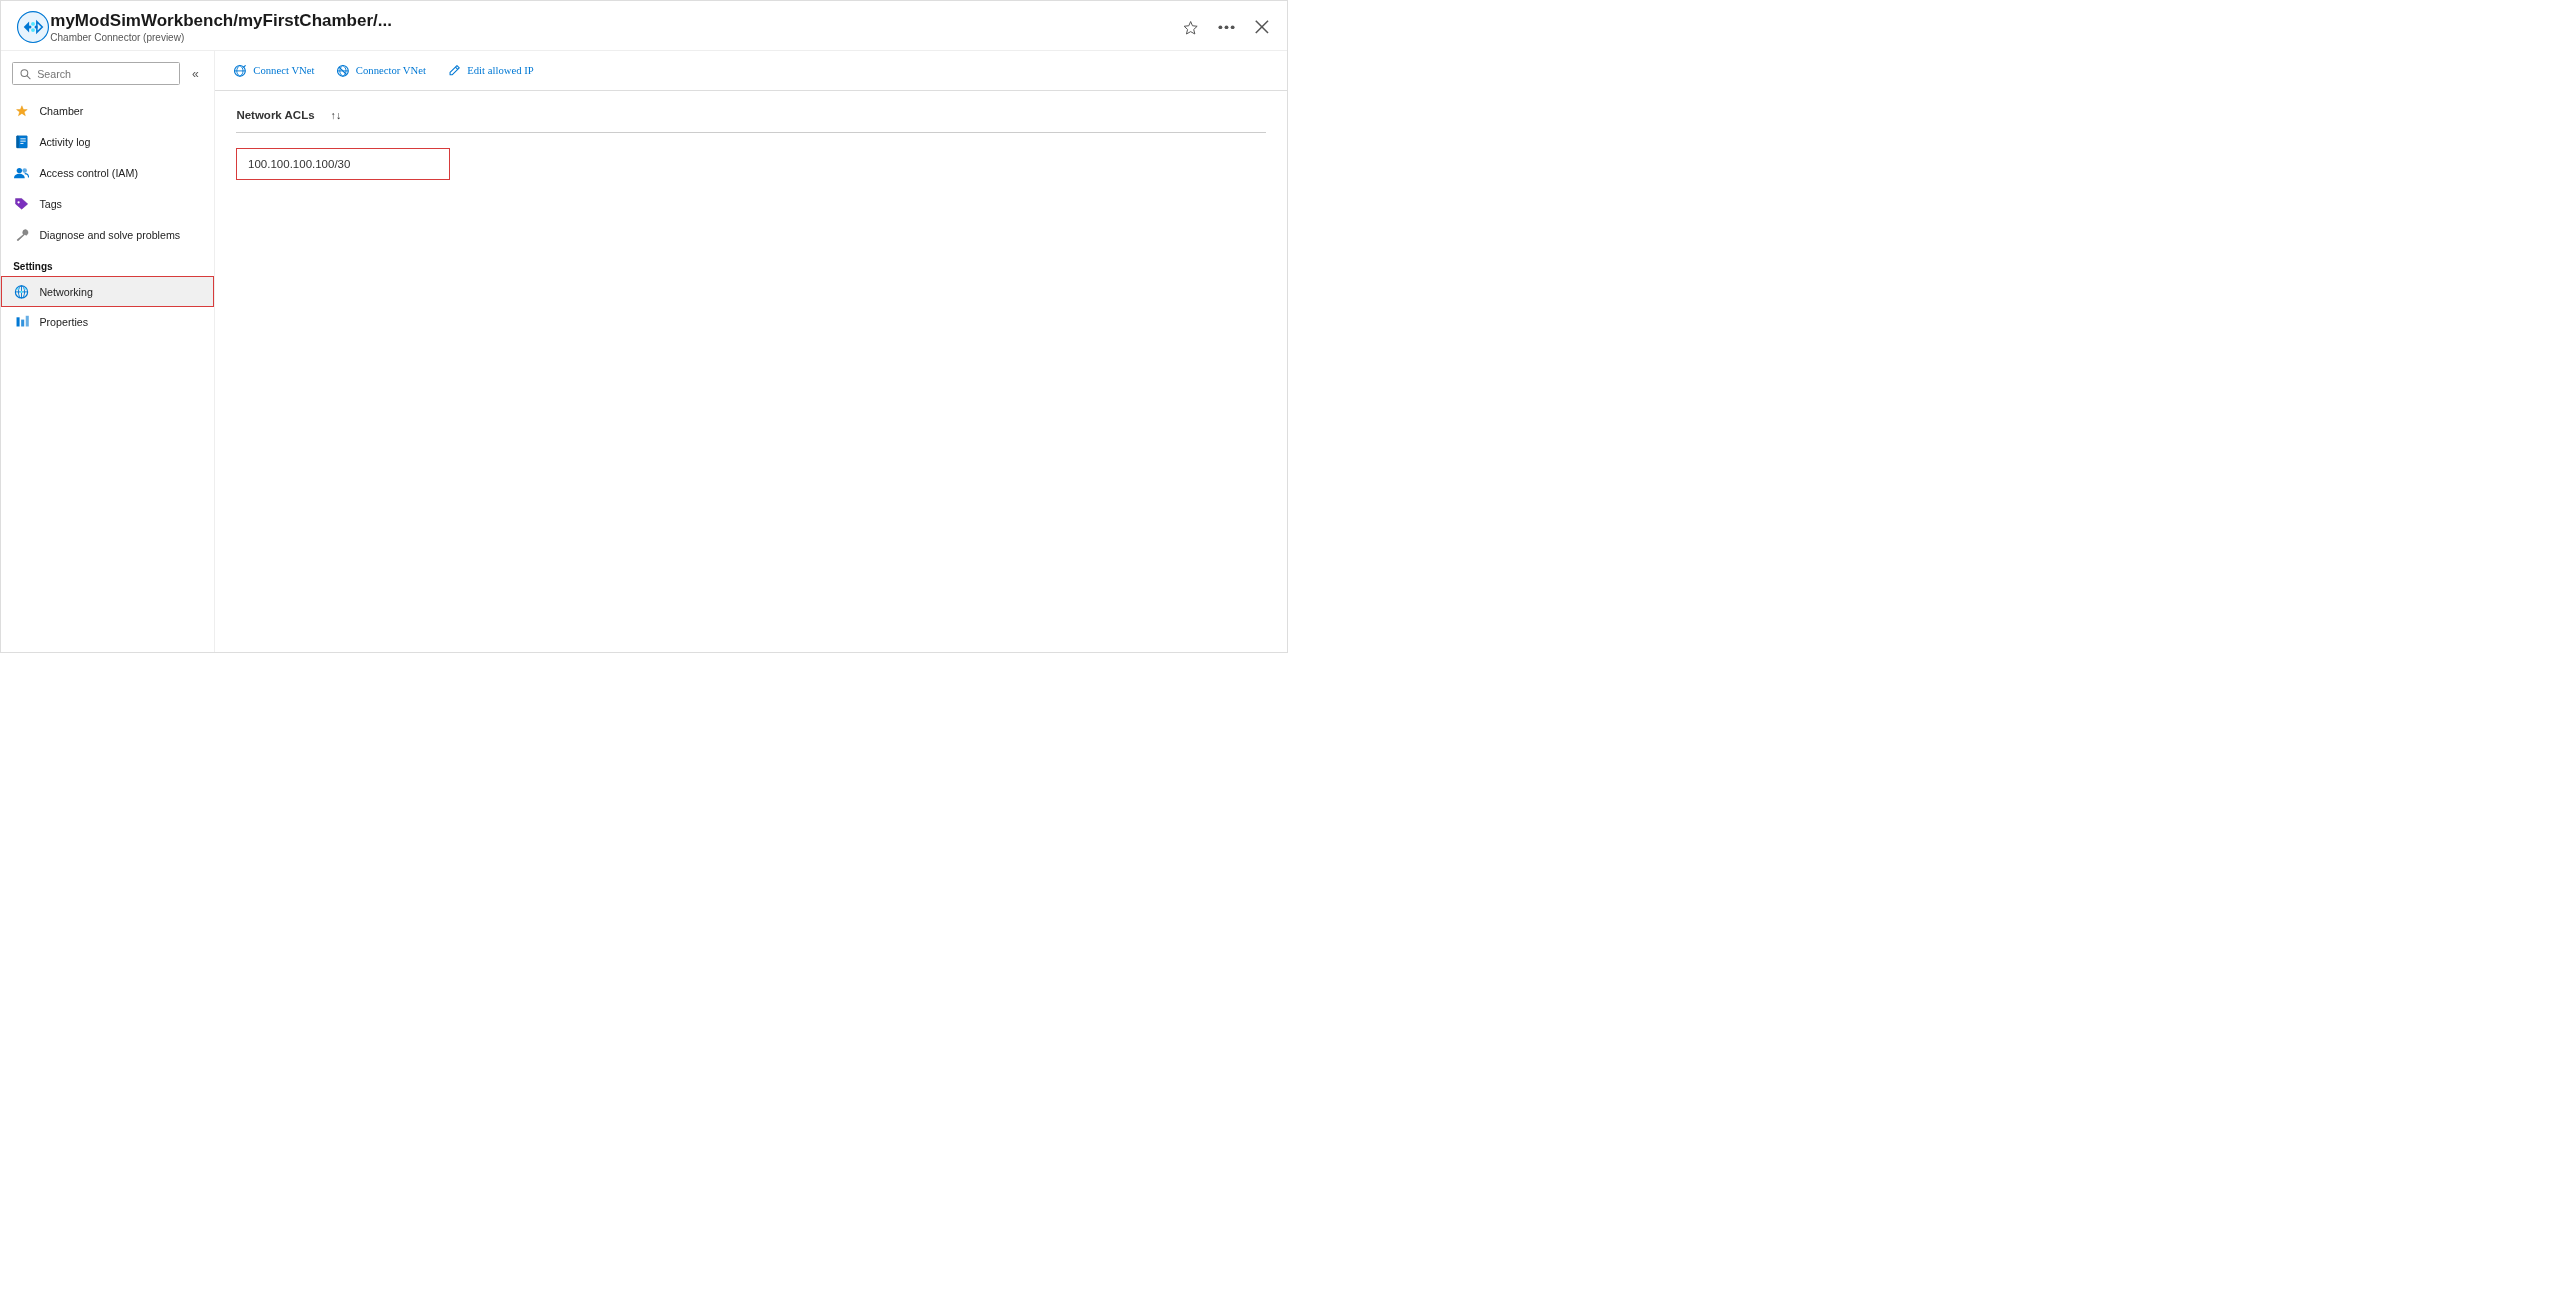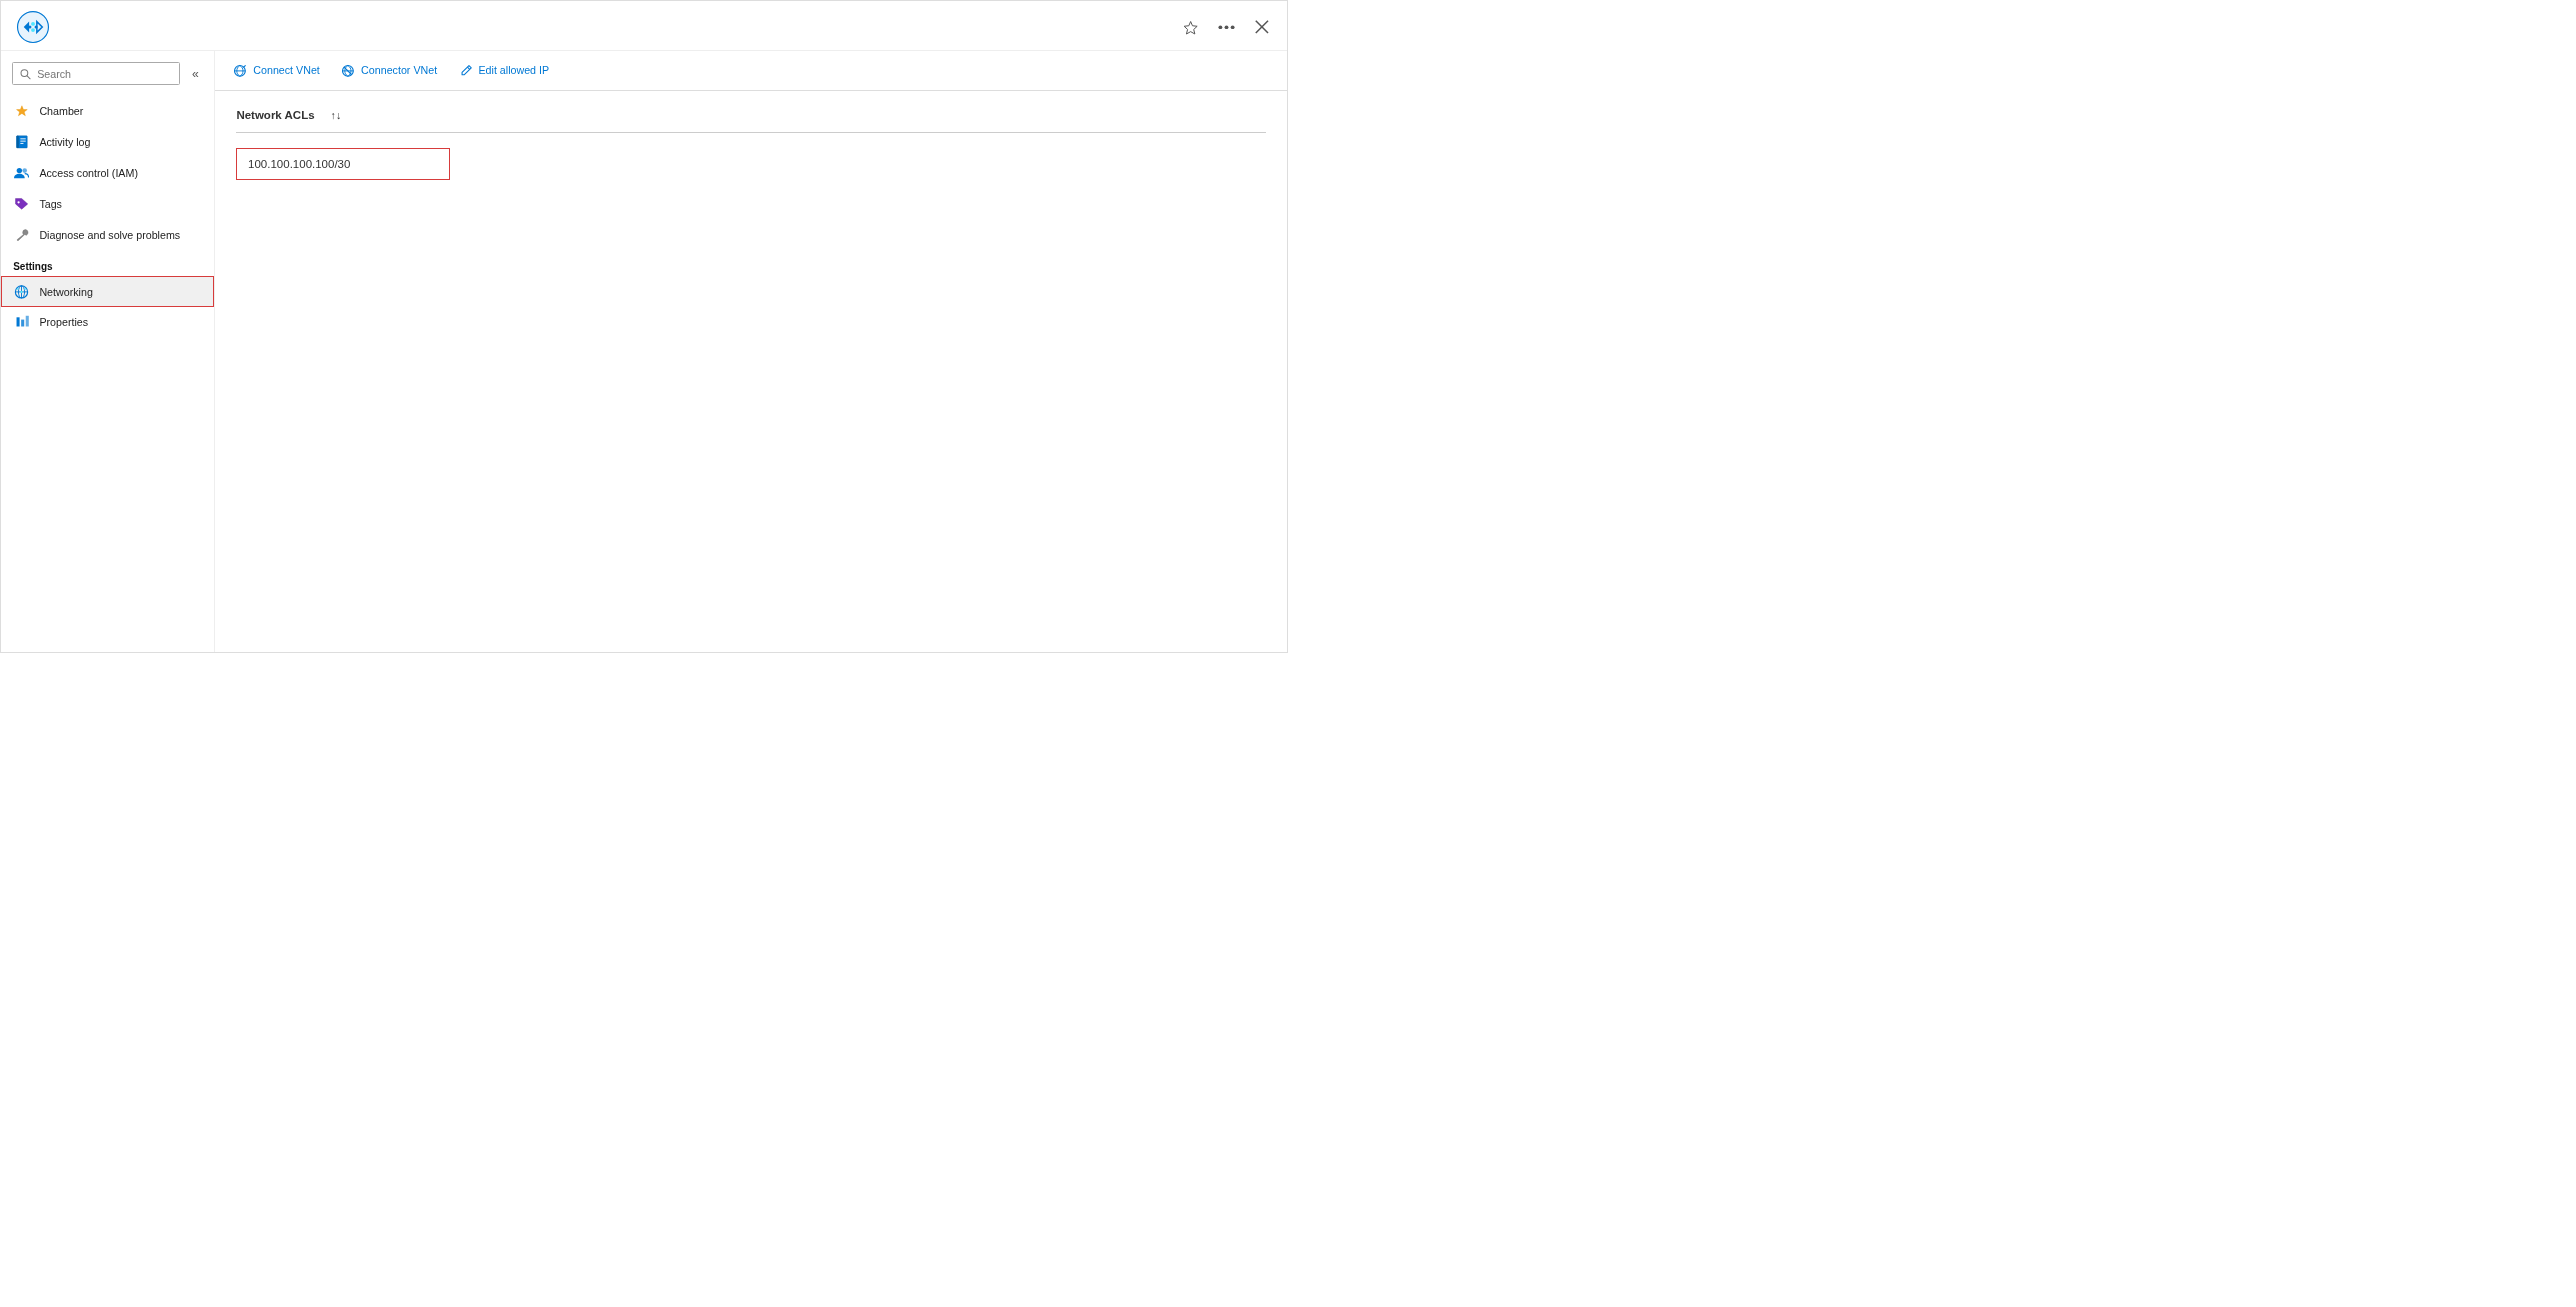--- a/index.html
+++ b/index.html
@@ -174,20 +174,21 @@
       display: flex;
       align-items: center;
       gap: 6.1px;
       background: none;
       border: none;
       cursor: pointer;
       color: #0078d4;
       font-size: 10.7px;
       font-weight: 400;
       padding: 3.1px 0;
+      font-family: Liberation Serif, serif;
     }
 
     .toolbar-btn svg {
       color: #0078d4;
     }
 
     .content-area {
       flex: 1;
       padding: 18.4px 21.4px;
       overflow-y: auto;
@@ -230,20 +231,24 @@
       <polygon points="10,22 17,15 17,29" fill="#0078d4"></polygon>
 
       <polygon points="34,22 27,15 27,29" fill="none" stroke="#0078d4" stroke-width="2"></polygon>
 
       <circle cx="22" cy="18" r="2.5" fill="#50e6ff"></circle>
       <circle cx="22" cy="26" r="2.5" fill="#50e6ff"></circle>
       <circle cx="18" cy="22" r="2" fill="#0078d4"></circle>
       <circle cx="26" cy="22" r="2" fill="#0078d4"></circle>
     </svg>
 
+    <div class="header-title-group">
+      <div class="header-title">myModSimWorkbench/myFirstChamber/...</div>
+      <div class="header-subtitle">Chamber Connector (preview)</div>
+    </div>
 
     <div class="header-actions">
       <button class="header-icon-btn" title="Favorite">
         <svg width="15.3" height="15.3" viewBox="0 0 20 20" fill="none" xmlns="http://www.w3.org/2000/svg">
           <polygon points="10,2 12.4,7.5 18.5,8.2 14,12.4 15.5,18.3 10,15.2 4.5,18.3 6,12.4 1.5,8.2 7.6,7.5" stroke="#555" stroke-width="1.3" fill="none"></polygon>
         </svg>
       </button>
       <button class="header-icon-btn" title="More options">
         <svg width="17" height="4.6" viewBox="0 0 22 6">
           <circle cx="3" cy="3" r="2.5" fill="#555"></circle>

